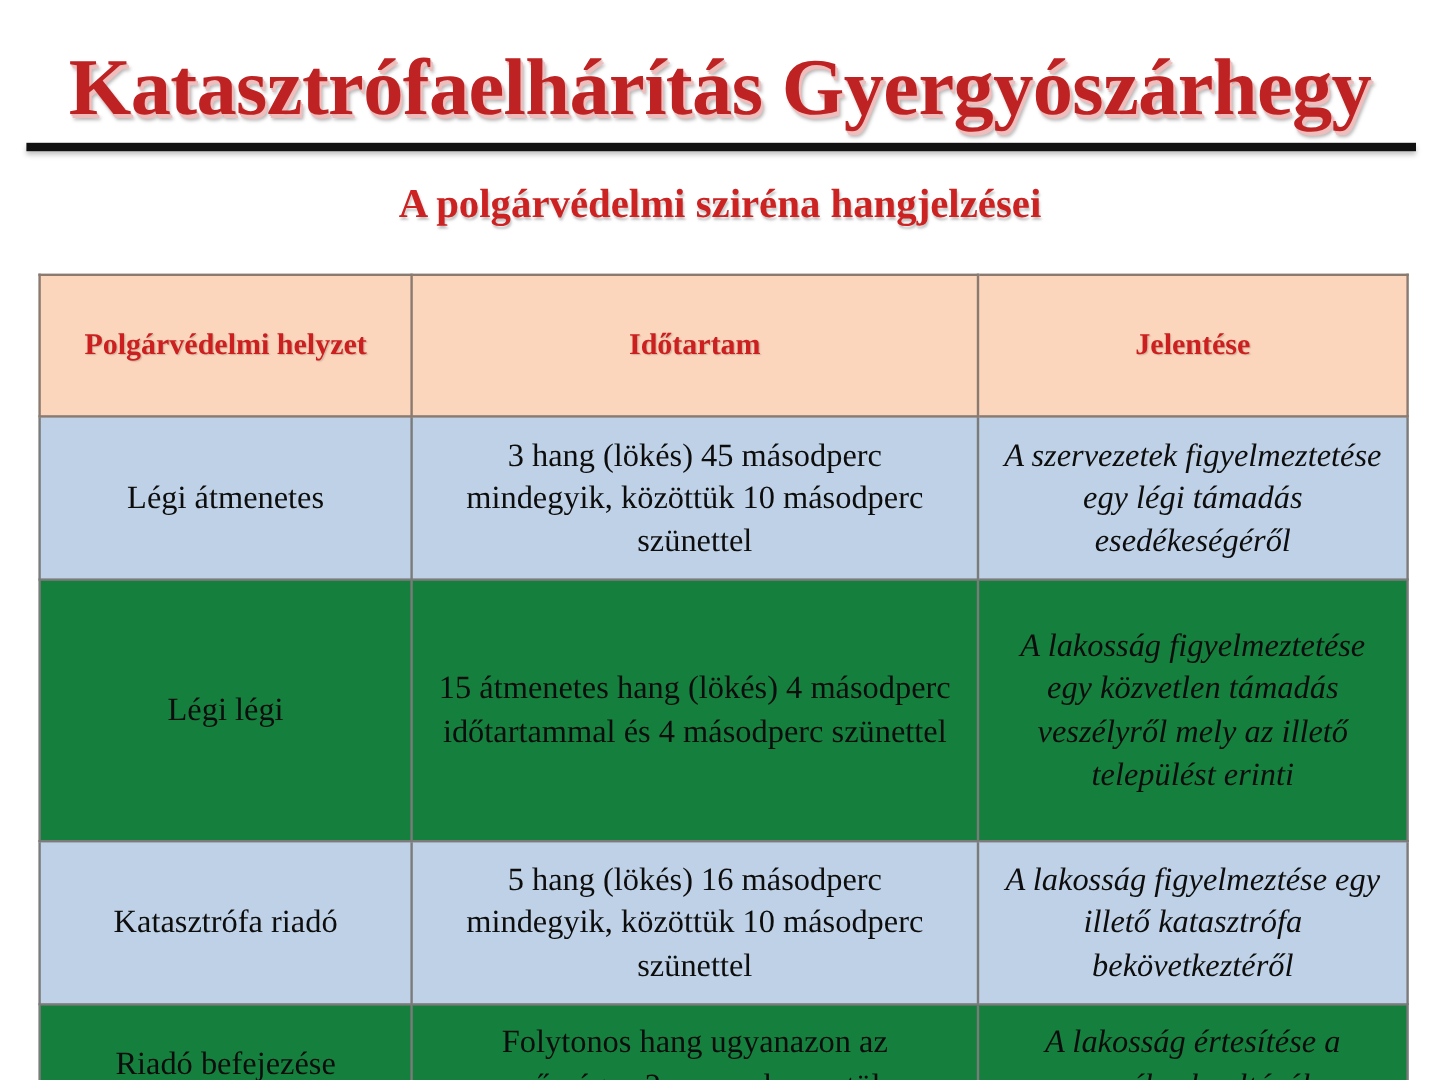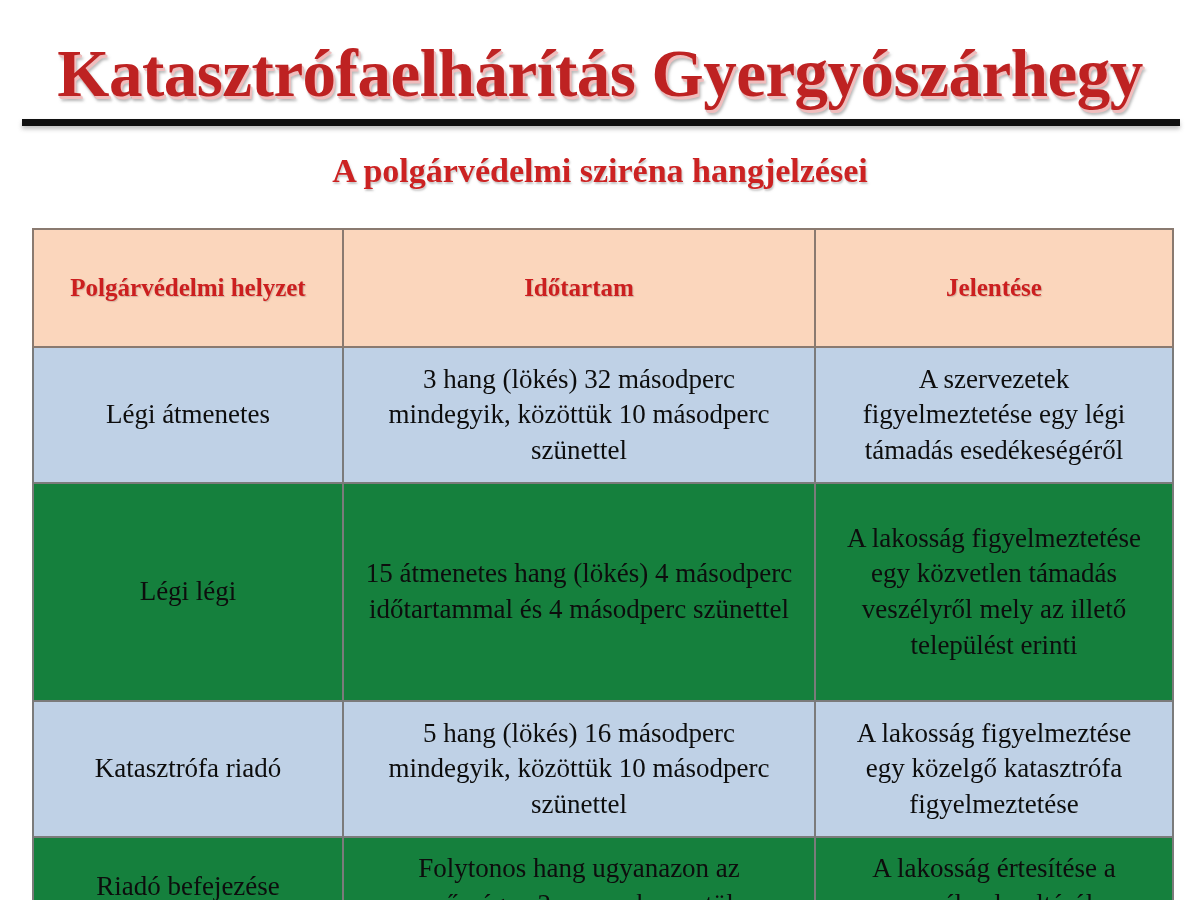--- a/index.html
+++ b/index.html
@@ -124,21 +124,21 @@
     background: #15803d;
   }
 
   .row-1 td { height: 118px; }
   .row-2 td { height: 200px; }
   .row-3 td { height: 118px; }
   .row-4 td { height:  82px; }
 
   .cell-situation { font-size: 27px; }
   .cell-duration  { font-size: 27px; }
-  .cell-meaning   { font-size: 27px; }
+  .cell-meaning   { font-size: 27px; font-style: italic; }
 </style>
 </head>
 <body>
 
 <div class="page">
 
   <div class="title-block">
     <h1 class="main-title">Katasztrófaelhárítás Gyergyószárhegy</h1>
   </div>
 
@@ -155,32 +155,32 @@
     <thead>
       <tr>
         <th>Polgárvédelmi helyzet</th>
         <th>Időtartam</th>
         <th>Jelentése</th>
       </tr>
     </thead>
     <tbody>
       <tr class="shaded row-1">
         <td class="cell-situation">Légi átmenetes</td>
-        <td class="cell-duration">3 hang (lökés) 32 másodperc mindegyik, közöttük  10 másodperc szünettel</td>
+        <td class="cell-duration">3 hang (lökés) 45 másodperc mindegyik, közöttük  10 másodperc szünettel</td>
         <td class="cell-meaning">A szervezetek figyelmeztetése egy légi támadás esedékeségéről</td>
       </tr>
       <tr class="plain row-2">
         <td class="cell-situation">Légi légi</td>
         <td class="cell-duration">15 átmenetes hang (lökés) 4 másodperc időtartammal és 4 másodperc szünettel</td>
         <td class="cell-meaning">A lakosság figyelmeztetése egy közvetlen támadás veszélyről mely az illető települést erinti</td>
       </tr>
       <tr class="shaded row-3">
         <td class="cell-situation">Katasztrófa riadó</td>
         <td class="cell-duration">5 hang (lökés) 16 másodperc mindegyik, közöttük  10 másodperc szünettel</td>
-        <td class="cell-meaning">A lakosság figyelmeztése egy közelgő katasztrófa figyelmeztetése</td>
+        <td class="cell-meaning">A lakosság figyelmeztése egy illető katasztrófa bekövetkeztéről</td>
       </tr>
       <tr class="plain row-4">
         <td class="cell-situation">Riadó befejezése</td>
         <td class="cell-duration">Folytonos hang ugyanazon az erősségen 2 percen keresztül</td>
         <td class="cell-meaning">A lakosság értesítése a veszély elmultáról</td>
       </tr>
     </tbody>
   </table>
 
 </div>

